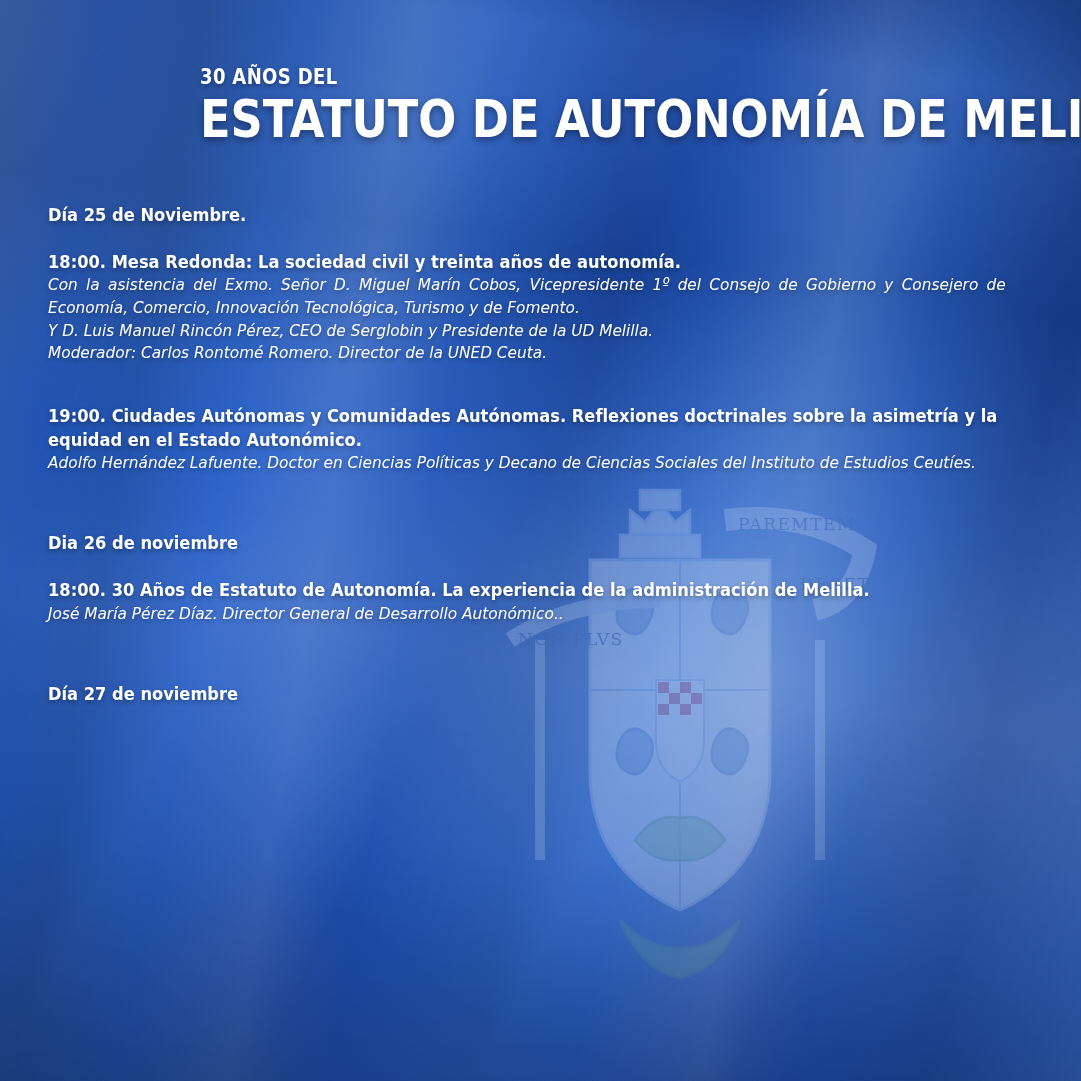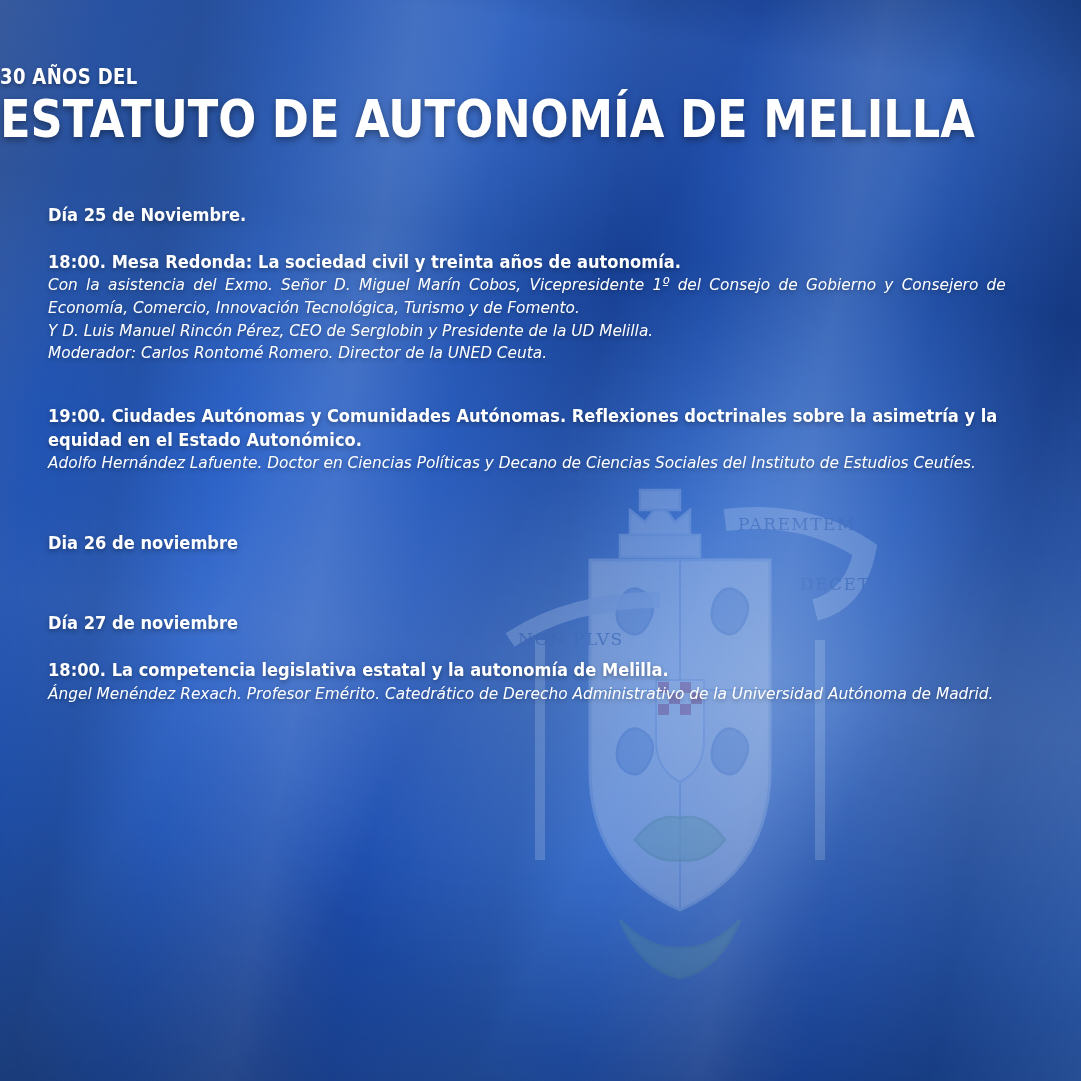--- a/index.html
+++ b/index.html
@@ -66,20 +66,21 @@
 
   .content {
     position: relative;
     z-index: 5;
     padding: 0;
     color: #ffffff;
   }
 
   .header {
     padding-top: 64px;
+    padding-left: 200px;
   }
   .kicker {
     font-family: "DejaVu Sans", sans-serif;
     font-weight: bold;
     font-size: 22px;
     letter-spacing: 0.4px;
     color: #ffffff;
     text-shadow: 0 2px 5px rgba(0,0,0,0.35);
     transform: scaleX(0.82);
     transform-origin: left center;
@@ -223,30 +224,30 @@
           <div class="session-title">19:00. Ciudades Autónomas y Comunidades Autónomas. Reflexiones doctrinales sobre la asimetría y la equidad en el Estado Autonómico.</div>
           <div class="session-detail">Adolfo Hernández Lafuente. Doctor en Ciencias Políticas y Decano de Ciencias Sociales del Instituto de Estudios Ceutíes.</div>
         </div>
       </div>
 
       <div class="gap-lg"></div>
 
       <div class="day-block">
         <div class="day-heading">Dia 26 de noviembre</div>
 
+        <div class="session">
+          <div class="session-title">18:00. 30 Años de Estatuto de Autonomía. La experiencia de la administración de Melilla.</div>
+          <div class="session-detail">José María Pérez Díaz. Director General de Desarrollo Autonómico..</div>
+        </div>
 
       </div>
 
       <div class="gap-lg"></div>
 
       <div class="day-block">
         <div class="day-heading">Día 27 de noviembre</div>
 
-        <div class="session">
-          <div class="session-title">18:00. La competencia legislativa estatal y la autonomía de Melilla.</div>
-          <div class="session-detail">Ángel Menéndez Rexach. Profesor Emérito. Catedrático de Derecho Administrativo de la Universidad Autónoma de Madrid.</div>
-        </div>
 
       </div>
 
     </div>
   </div>
 </div>
 
 </body></html>

